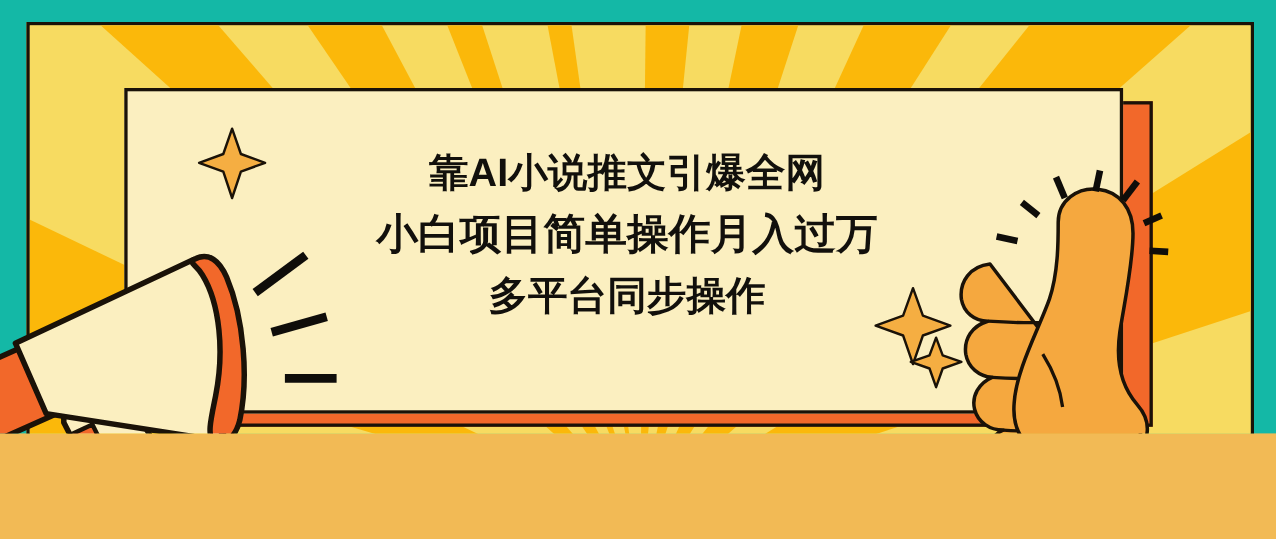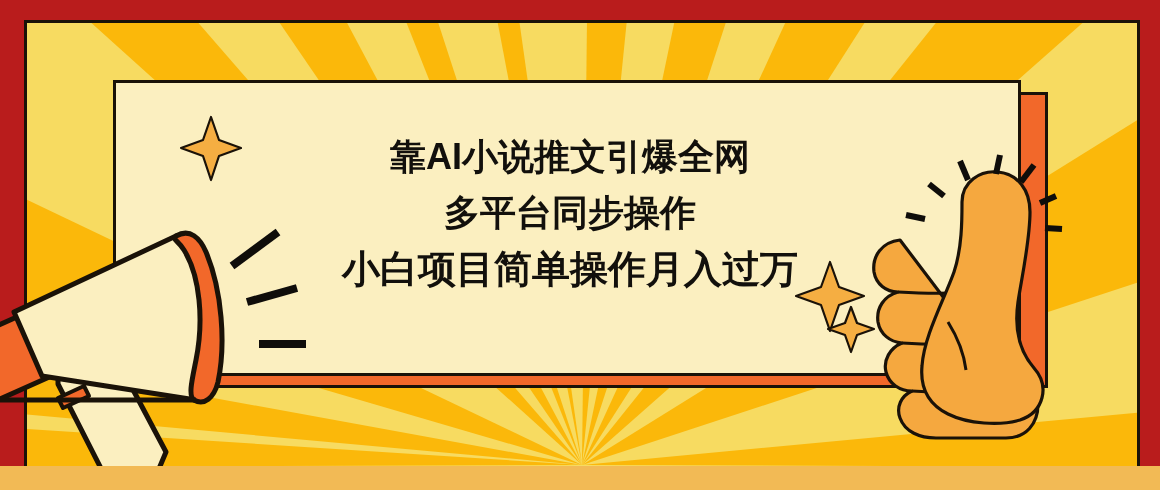--- a/index.html
+++ b/index.html
@@ -1,21 +1,21 @@
 <!DOCTYPE html>
 <html><head>
 <meta charset="utf-8">
 <style>
   html,body{margin:0;padding:0;}
   body{
     width:1160px;height:490px;overflow:hidden;
     font-family:"Liberation Sans","DejaVu Sans",sans-serif;
     background:#f2ba55;
   }
-  #banner{position:relative;width:1160px;height:466px;overflow:hidden;background:#b91c1c;}
+  #banner{position:relative;width:1160px;height:394px;overflow:hidden;background:#14b8a6;}
 
   
   #frame{
     position:absolute;left:24px;top:20px;width:1116px;height:450px;
     border:3px solid #1a1208;
     background:#f7db61;
     overflow:hidden;
     box-sizing:border-box;
   }
   #rays{position:absolute;left:0;top:0;width:100%;height:100%;}
@@ -74,22 +74,22 @@
         <polygon points="555,442 1170,384 1170,444"></polygon>
       </g>
     </svg>
   </div>
 
   <div id="card-shadow"></div>
 
   <div id="card">
     <div id="headline">
       <span class="ln ln1">靠AI小说推文引爆全网</span>
+      <span class="ln ln3">小白项目简单操作月入过万</span>
       <span class="ln ln2">多平台同步操作</span>
-      <span class="ln ln3">小白项目简单操作月入过万</span>
     </div>
   </div>
 
   <svg class="ovl" viewBox="0 0 1160 490">
 
     <g>
       <path d="M211 117 L219 140 L241 148 L219 156 L211 180 L203 156 L181 148 L203 140 Z" fill="#F5AE42" stroke="#1A1208" stroke-width="2.2" stroke-linejoin="round"></path>
     </g>
 
     <g>

